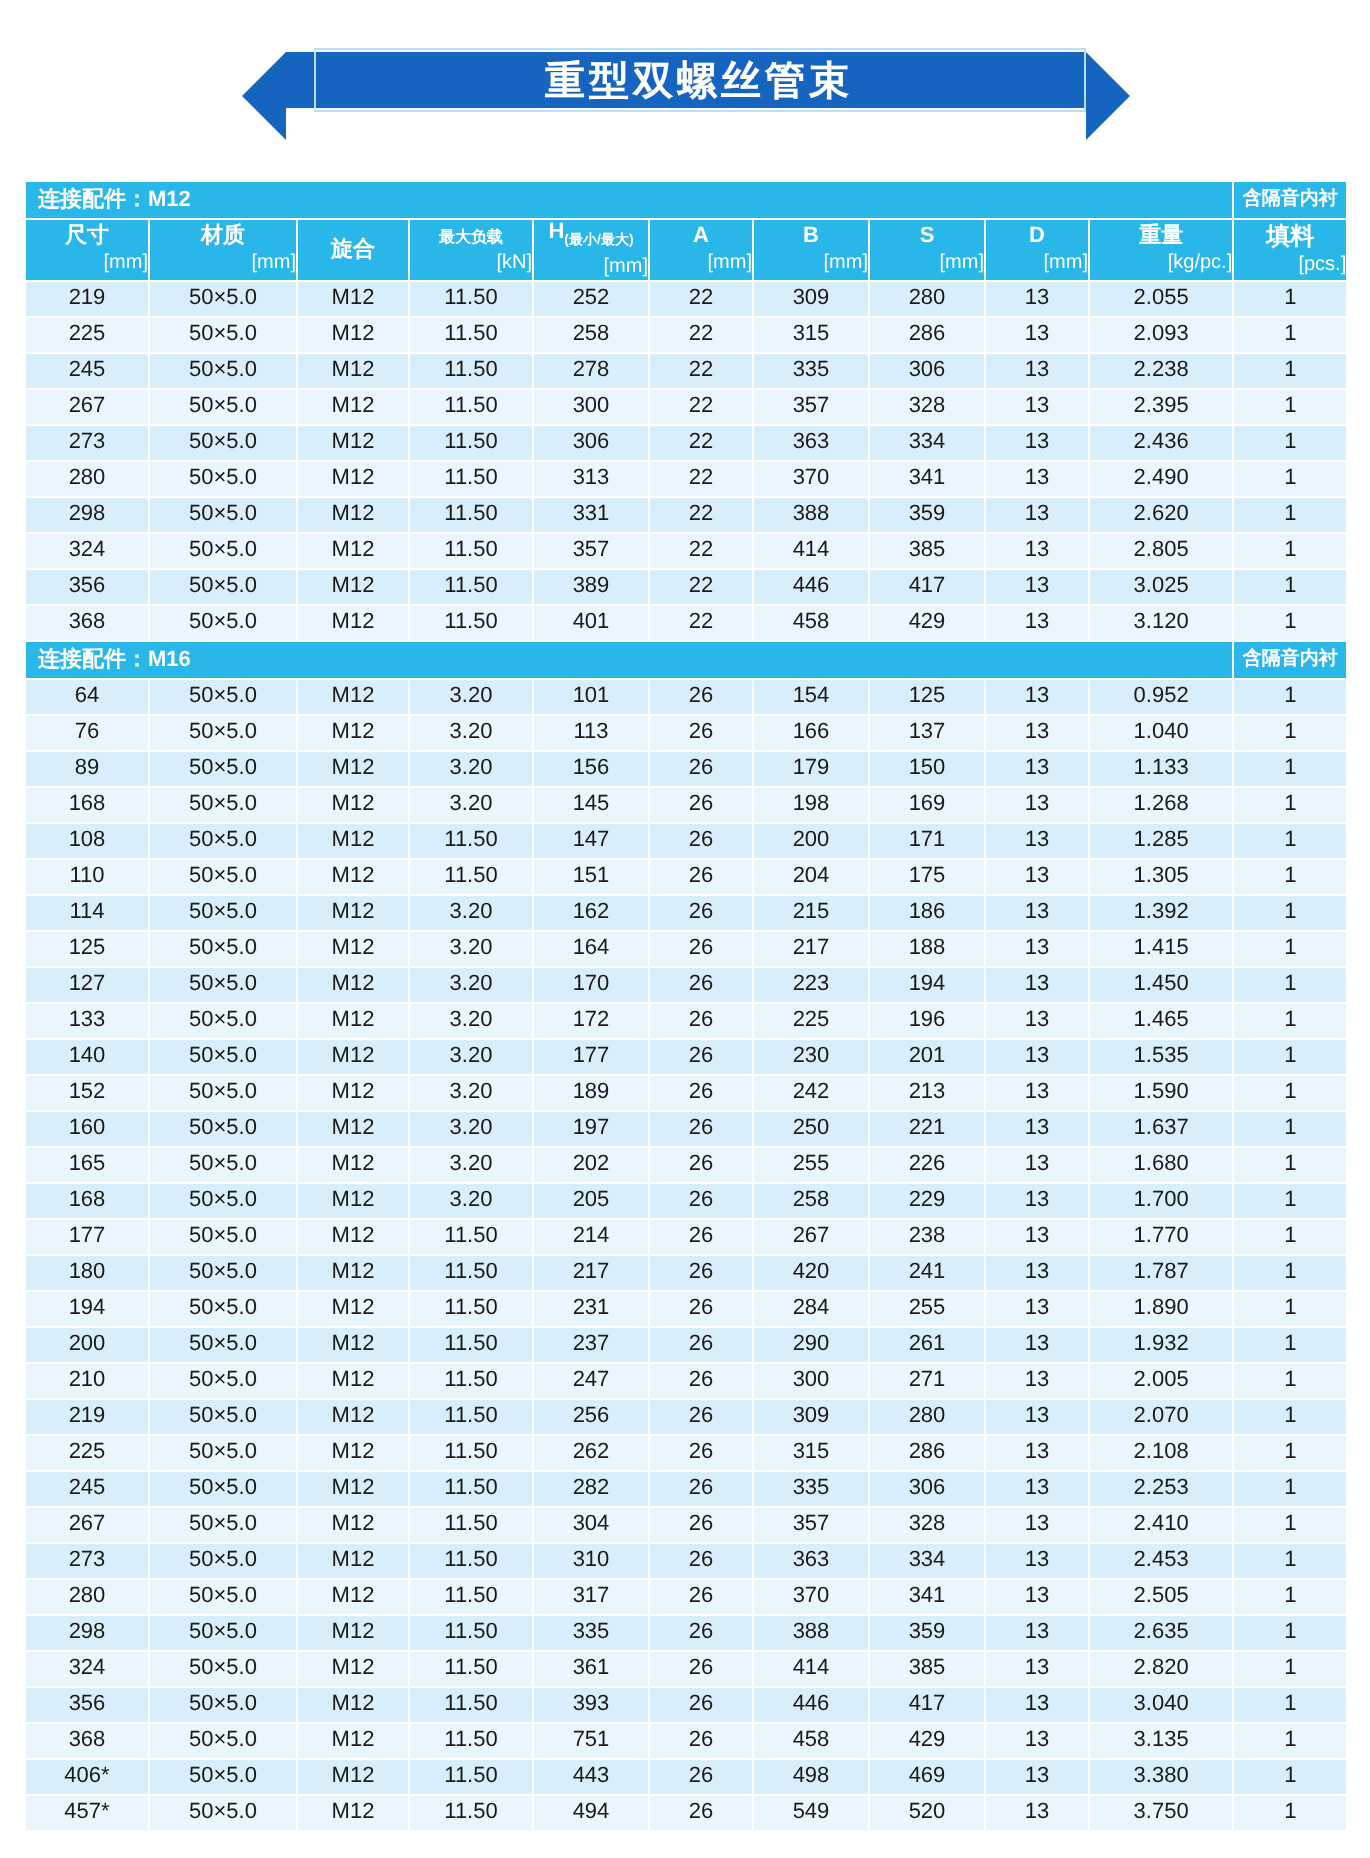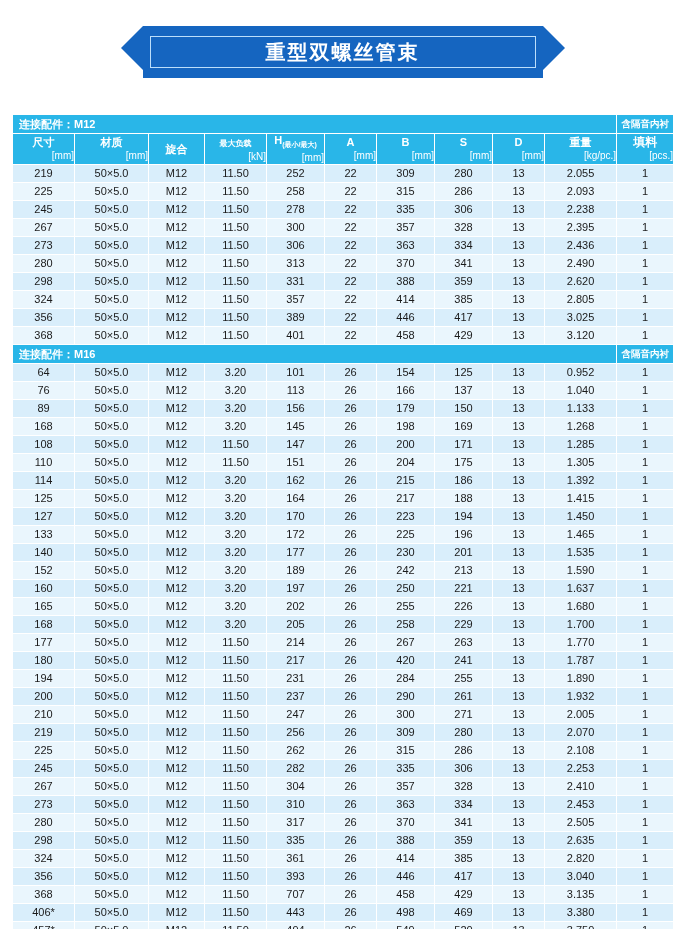--- a/index.html
+++ b/index.html
@@ -17,25 +17,25 @@
 
   
   .banner-wrap {
     margin-top: 26px;
     display: flex;
     justify-content: center;
   }
   .banner {
     position: relative;
     width: 400px;
-    height: 52px;
+    height: 28px;
     background: #1565c0;
     display: flex;
     align-items: center;
-    justify-content: center;
+    justify-content: flex-end;
   }
   .banner::before {
     content: "";
     position: absolute;
     left: -22px;
     top: 0;
     width: 0;
     height: 0;
     border-top: 22px solid transparent;
     border-bottom: 22px solid transparent;
@@ -507,21 +507,21 @@
           <td>1</td>
         </tr>
         <tr class="datarow alt">
           <td>177</td>
           <td>50×5.0</td>
           <td>M12</td>
           <td>11.50</td>
           <td>214</td>
           <td>26</td>
           <td>267</td>
-          <td>263</td>
+          <td>238</td>
           <td>13</td>
           <td>1.770</td>
           <td>1</td>
         </tr>
         <tr class="datarow">
           <td>180</td>
           <td>50×5.0</td>
           <td>M12</td>
           <td>11.50</td>
           <td>217</td>
@@ -686,21 +686,21 @@
           <td>417</td>
           <td>13</td>
           <td>3.040</td>
           <td>1</td>
         </tr>
         <tr class="datarow alt">
           <td>368</td>
           <td>50×5.0</td>
           <td>M12</td>
           <td>11.50</td>
-          <td>707</td>
+          <td>751</td>
           <td>26</td>
           <td>458</td>
           <td>429</td>
           <td>13</td>
           <td>3.135</td>
           <td>1</td>
         </tr>
         <tr class="datarow">
           <td>406*</td>
           <td>50×5.0</td>

